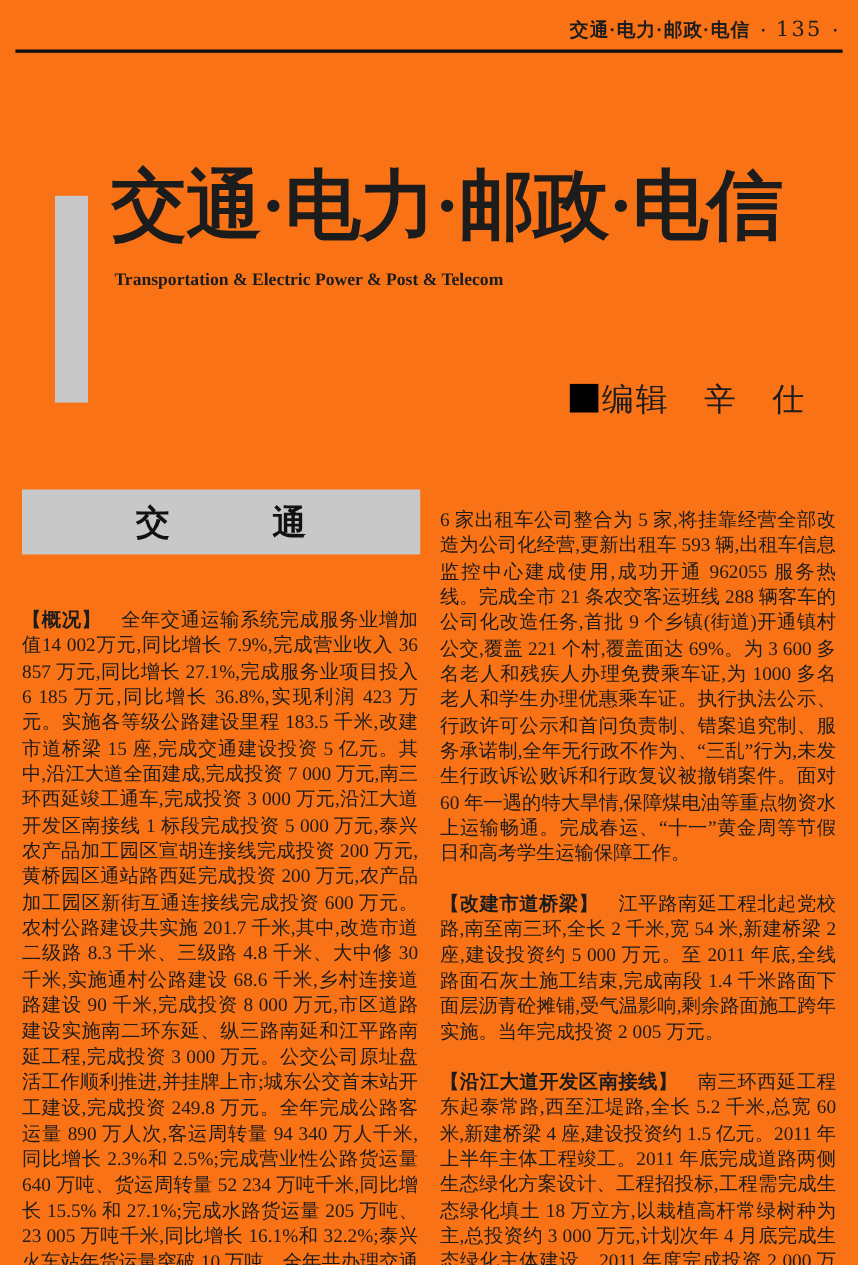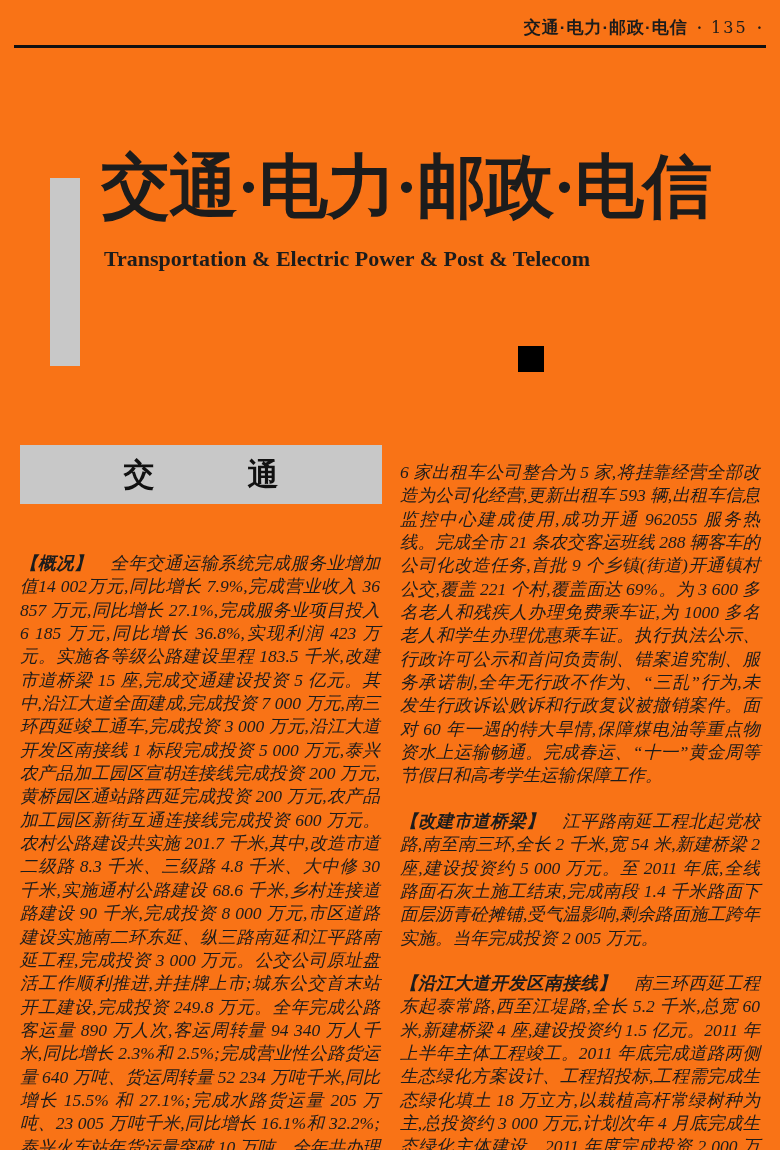--- a/index.html
+++ b/index.html
@@ -18,39 +18,39 @@
     display:flex;align-items:baseline;gap:9px;
     white-space:nowrap;
   }
   .running-head .rh-title{
     font-family:"Liberation Sans","DejaVu Sans",sans-serif;
     font-weight:bold;font-size:17px;letter-spacing:1px;
   }
   .running-head .rh-dot{font-size:16px;font-weight:bold;}
   .running-head .rh-page{
     font-family:"DejaVu Serif","Liberation Serif",serif;
-    font-size:16px;letter-spacing:2px;
+    font-size:19px;letter-spacing:2px;
   }
   .head-rule{
     position:absolute;left:14px;top:45px;width:752px;height:3px;
     background:#111;
   }
   
   .side-bar{
     position:absolute;left:50px;top:178px;width:30px;height:188px;
     background:#c8c8c8;
   }
   .main-title{
     position:absolute;left:101px;top:150px;
     font-size:69px;line-height:1.1;font-weight:bold;
     letter-spacing:-1px;white-space:nowrap;
   }
   .subtitle{
     position:absolute;left:104px;top:246px;
-    font-size:22px;font-weight:bold;white-space:nowrap;
+    font-size:16px;font-weight:bold;white-space:nowrap;
   }
   .editor-line{
     position:absolute;left:518px;top:344px;
     font-size:29px;white-space:nowrap;letter-spacing:2px;
   }
   .editor-marker{
     display:inline-block;width:26px;height:26px;background:#000;
     margin-right:3px;vertical-align:-2px;
   }
   
@@ -62,21 +62,21 @@
     font-size:31px;font-weight:600;color:#111;
   }
   
   .col{
     position:absolute;width:360px;
     font-size:17.5px;line-height:23.35px;
     text-align:justify;text-justify:inter-ideograph;
   }
   .col-left{left:20px;top:552px;}
   .col-right{left:400px;top:461px;}
-  .para{margin:0 0 22px 0;font-style:italic;}
+  .para{margin:0 0 22px 0;}
   .para:last-child{margin-bottom:0;}
   .para .tag{
     font-family:"Liberation Sans","DejaVu Sans",sans-serif;
     font-weight:bold;
   }
 </style>
 </head>
 <body>
 
 <div class="page">
@@ -86,21 +86,21 @@
     <span class="rh-dot">·</span>
     <span class="rh-page">135</span>
     <span class="rh-dot">·</span>
   </div>
   <div class="head-rule"></div>
 
   <div class="side-bar"></div>
   <h1 class="main-title" style="margin:0;">交通·电力·邮政·电信</h1>
   <div class="subtitle">Transportation &amp; Electric Power &amp; Post &amp; Telecom</div>
   <div class="editor-line">
-    <span class="editor-marker"></span>
+    <span class="editor-marker"></span><span>编辑　辛　仕</span>
   </div>
 
   <div class="section-banner">
     <span>交　　　通</span>
   </div>
 
   <div class="col col-left">
     <p class="para">
       <span class="tag">【概况】　</span><span>全年交通运输系统完成服务业增加值14 002万元,同比增长 7.9%,完成营业收入 36 857 万元,同比增长 27.1%,完成服务业项目投入 6 185 万元,同比增长 36.8%,实现利润 423 万元。实施各等级公路建设里程 183.5 千米,改建市道桥梁 15 座,完成交通建设投资 5 亿元。其中,沿江大道全面建成,完成投资 7 000 万元,南三环西延竣工通车,完成投资 3 000 万元,沿江大道开发区南接线 1 标段完成投资 5 000 万元,泰兴农产品加工园区宣胡连接线完成投资 200 万元,黄桥园区通站路西延完成投资 200 万元,农产品加工园区新街互通连接线完成投资 600 万元。农村公路建设共实施 201.7 千米,其中,改造市道二级路 8.3 千米、三级路 4.8 千米、大中修 30 千米,实施通村公路建设 68.6 千米,乡村连接道路建设 90 千米,完成投资 8 000 万元,市区道路建设实施南二环东延、纵三路南延和江平路南延工程,完成投资 3 000 万元。公交公司原址盘活工作顺利推进,并挂牌上市;城东公交首末站开工建设,完成投资 249.8 万元。全年完成公路客运量 890 万人次,客运周转量 94 340 万人千米,同比增长 2.3%和 2.5%;完成营业性公路货运量 640 万吨、货运周转量 52 234 万吨千米,同比增长 15.5% 和 27.1%;完成水路货运量 205 万吨、23 005 万吨千米,同比增长 16.1%和 32.2%;泰兴火车站年货运量突破 10 万吨。全年共办理交通行政执法案件 878 件,其中,查处“黑”车 101 辆次。出租车公司化经营改造实施,将</span>
     </p>

